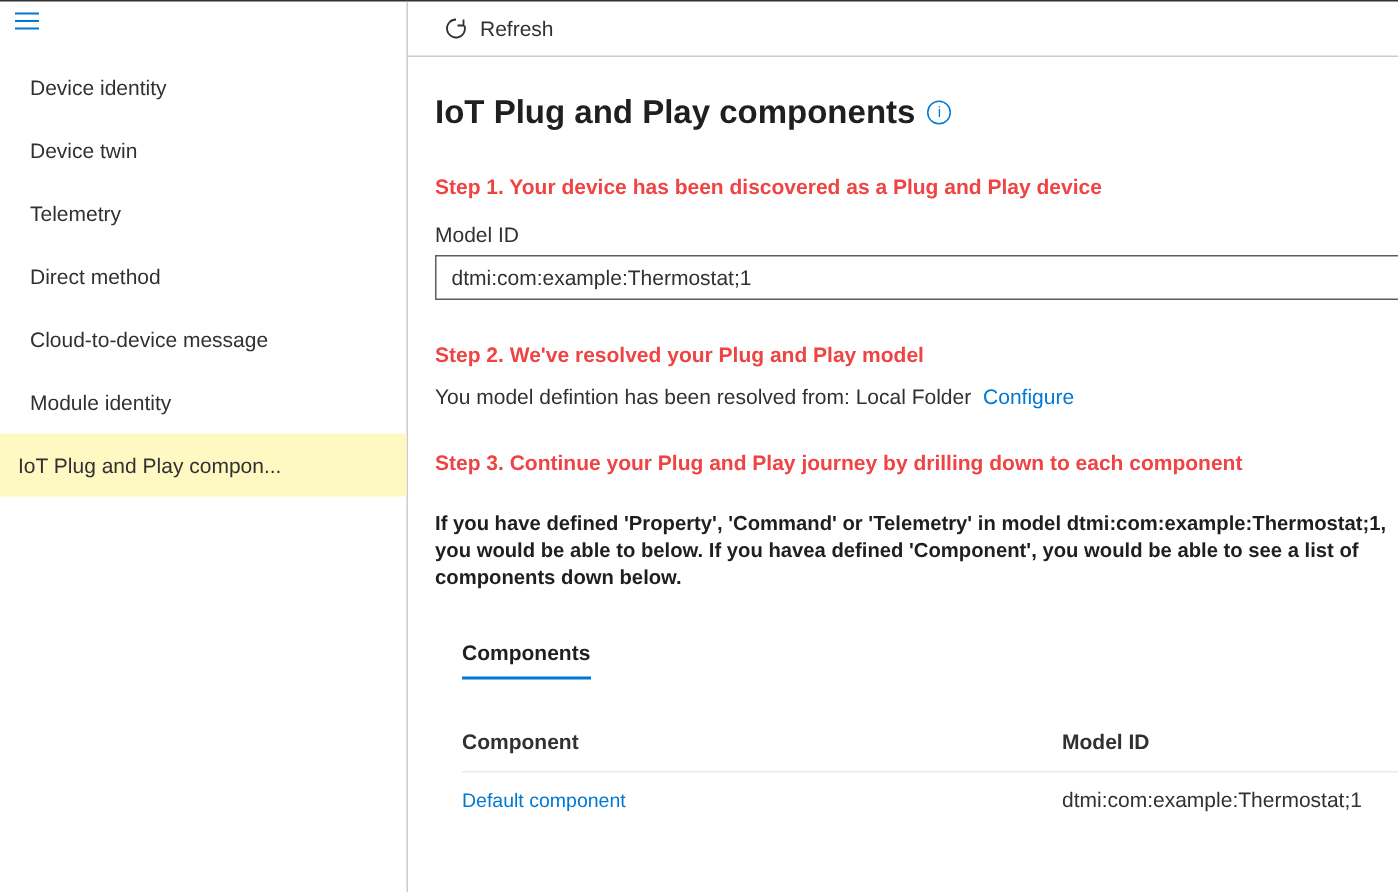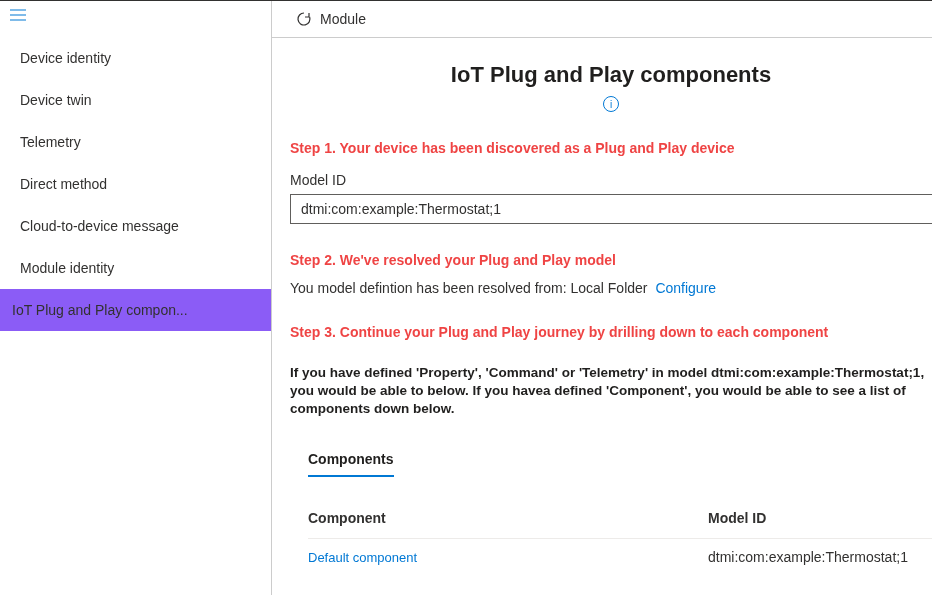--- a/index.html
+++ b/index.html
@@ -32,21 +32,21 @@
     }
     .sidebar-item {
       padding: 13px 20px;
       cursor: pointer;
       white-space: nowrap;
       overflow: hidden;
       text-overflow: ellipsis;
       color: #323130;
     }
     .sidebar-item.selected {
-      background: #8b5cf6;
+      background: #fef9c3;
       padding-left: 12px;
     }
     .main {
       flex: 1;
       display: flex;
       flex-direction: column;
       overflow: hidden;
     }
     .toolbar {
       border-bottom: 1px solid #ccc;
@@ -70,21 +70,20 @@
     .content {
       padding: 24px 0 24px 18px;
       overflow-y: auto;
       flex: 1;
     }
     .page-title-row {
       display: flex;
       align-items: center;
       gap: 8px;
       margin-bottom: 28px;
-      flex-direction: column;
     }
     h1 {
       font-size: 22px;
       font-weight: 700;
       color: #201f1e;
     }
     .info-icon {
       width: 16px;
       height: 16px;
       border: 1px solid #0078d4;
@@ -196,21 +195,21 @@
 
 <div class="main">
   <div class="toolbar">
     <div class="refresh-btn">
       <span class="refresh-icon">
         <svg width="16" height="16" viewBox="0 0 16 16">
             <path d="M8 2a6 6 0 1 0 5.65 4" fill="none" stroke="#323130" stroke-width="1.2"></path>
             <path d="M13 2v4h-4" fill="none" stroke="#323130" stroke-width="1.2"></path>
           </svg>
       </span>
-      <span>Module</span>
+      <span>Refresh</span>
     </div>
   </div>
 
   <div class="content">
     <div class="page-title-row">
       <h1>IoT Plug and Play components</h1>
       <span class="info-icon">i</span>
     </div>
 
     <div class="step-block">

